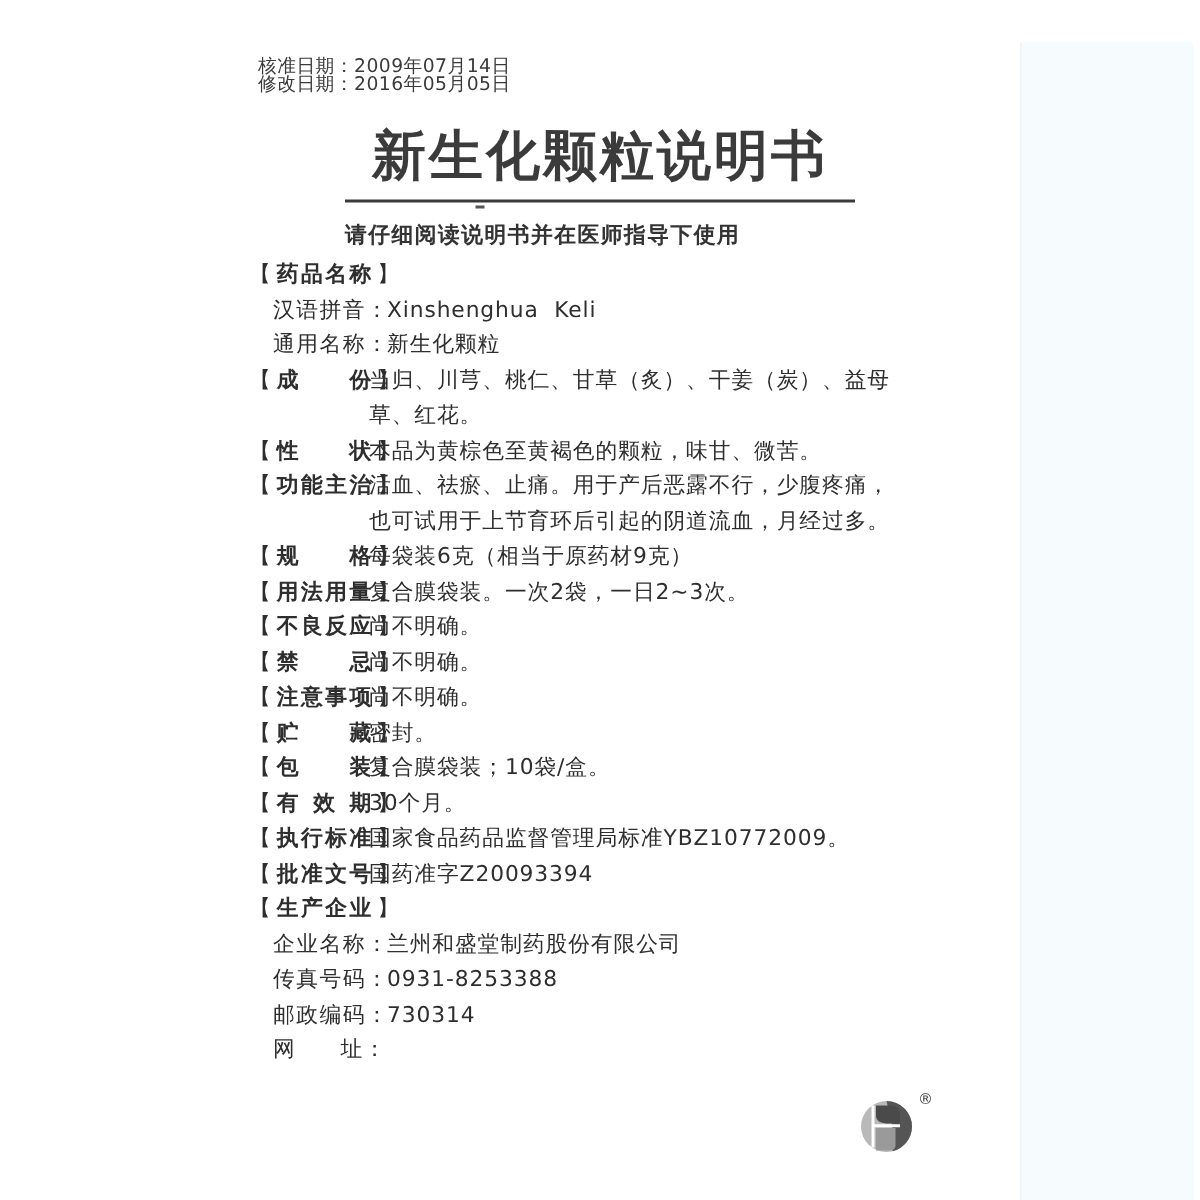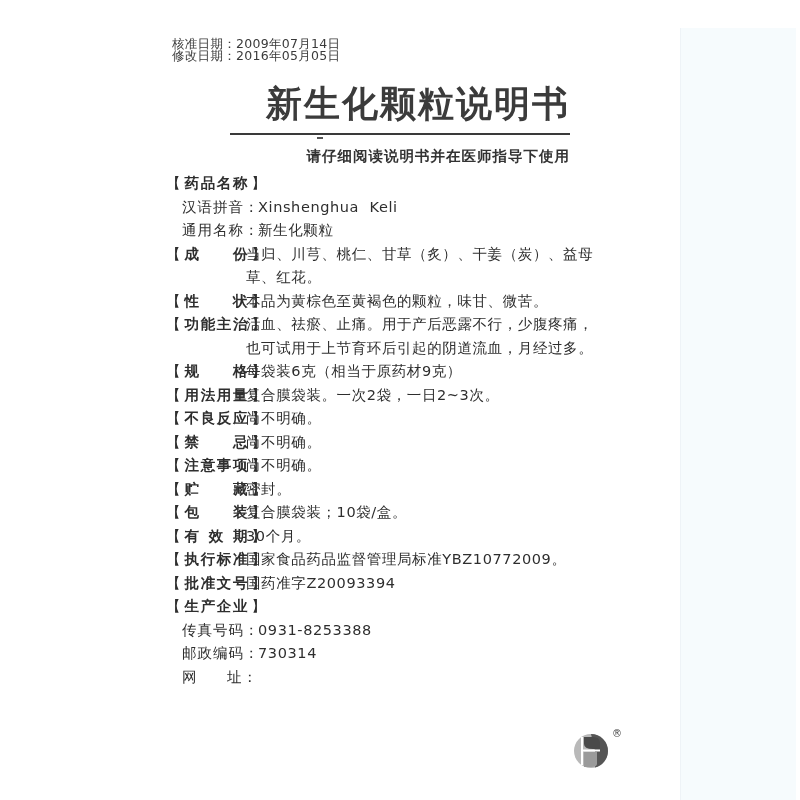--- a/index.html
+++ b/index.html
@@ -19,33 +19,33 @@
     }
 
     .meta-line {
       position: absolute; left: 172px; font-size: 12.5px; color: #3a3a3a; letter-spacing: 0.3px;
       white-space: nowrap;
     }
     .meta-approve { top: 36px; }
     .meta-revise  { top: 48px; }
 
     .title {
-      position: absolute; left: 230px; width: 340px; top: 80px; text-align: right;
+      position: absolute; left: 230px; width: 340px; top: 80px; text-align: center;
       font-family: Liberation Serif, serif;
       font-size: 36px; font-weight: bold; color: #3b3b3b; letter-spacing: 2px;
       white-space: nowrap;
     }
     .title-rule {
       position: absolute; left: 230px; top: 133px; width: 340px; height: 2px; background: #3a3a3a;
     }
     .rule-mark {
       position: absolute; left: 317px; top: 137px; width: 6px; height: 2px; background: #555;
     }
     .subtitle {
-      position: absolute; left: 230px; width: 340px; top: 147px; text-align: right;
+      position: absolute; left: 230px; width: 340px; top: 147px; text-align: left;
       font-size: 14.5px; font-weight: bold; color: #333; letter-spacing: 1px; white-space: nowrap;
     }
 
     .rows { position: absolute; left: 166px; top: 172px; width: 510px; }
     .row {
       position: relative; height: 23.5px; line-height: 23.5px; font-size: 14.5px;
       white-space: nowrap; color: #2e2e2e;
     }
     .row.cont { }
     .bracket-label {
@@ -284,20 +284,24 @@
       <span class="bracket-label">
         <span class="lb">【</span>
         <span class="name">
           <span>生</span>
           <span>产</span>
           <span>企</span>
           <span>业</span>
         </span>
         <span class="rb">】</span>
       </span>
+    </div>
+    <div class="row">
+      <span class="sub-label">企业名称：</span>
+      <span class="sub-value">兰州和盛堂制药股份有限公司</span>
     </div>
     <div class="row">
       <span class="sub-label">传真号码：</span>
       <span class="sub-value">0931-8253388</span>
     </div>
     <div class="row">
       <span class="sub-label">邮政编码：</span>
       <span class="sub-value">730314</span>
     </div>
     <div class="row">

